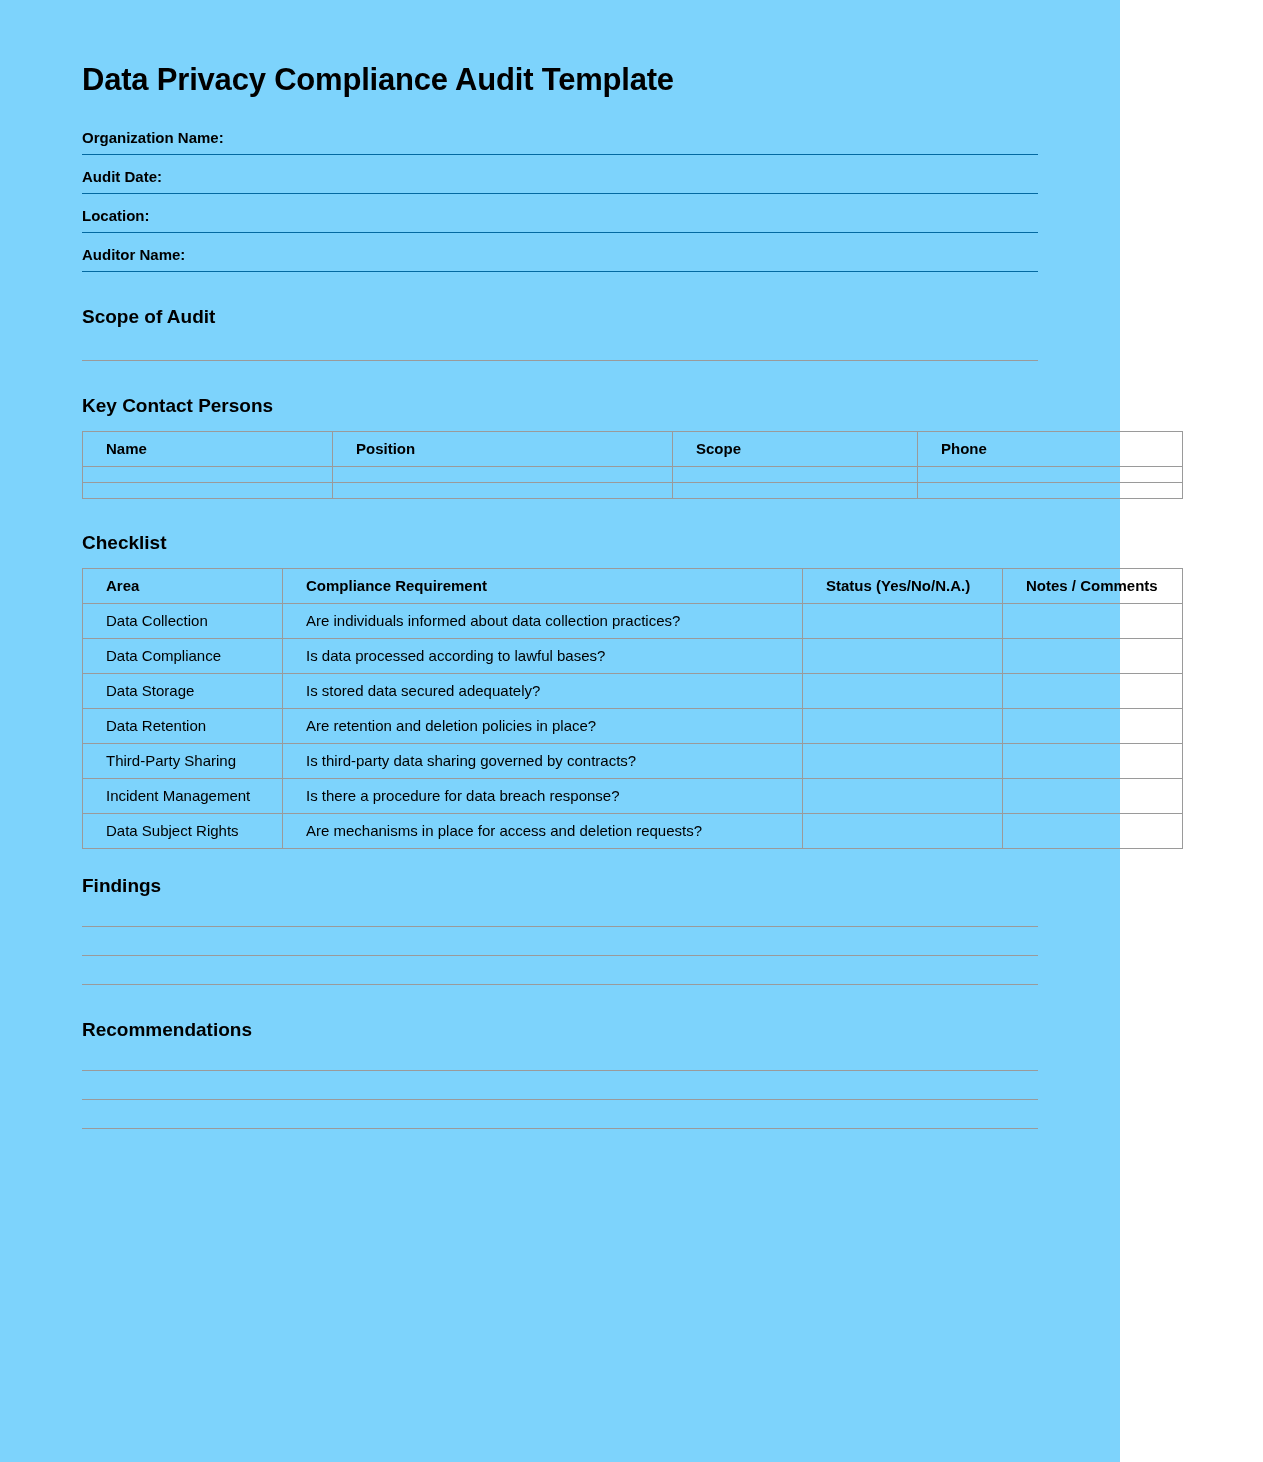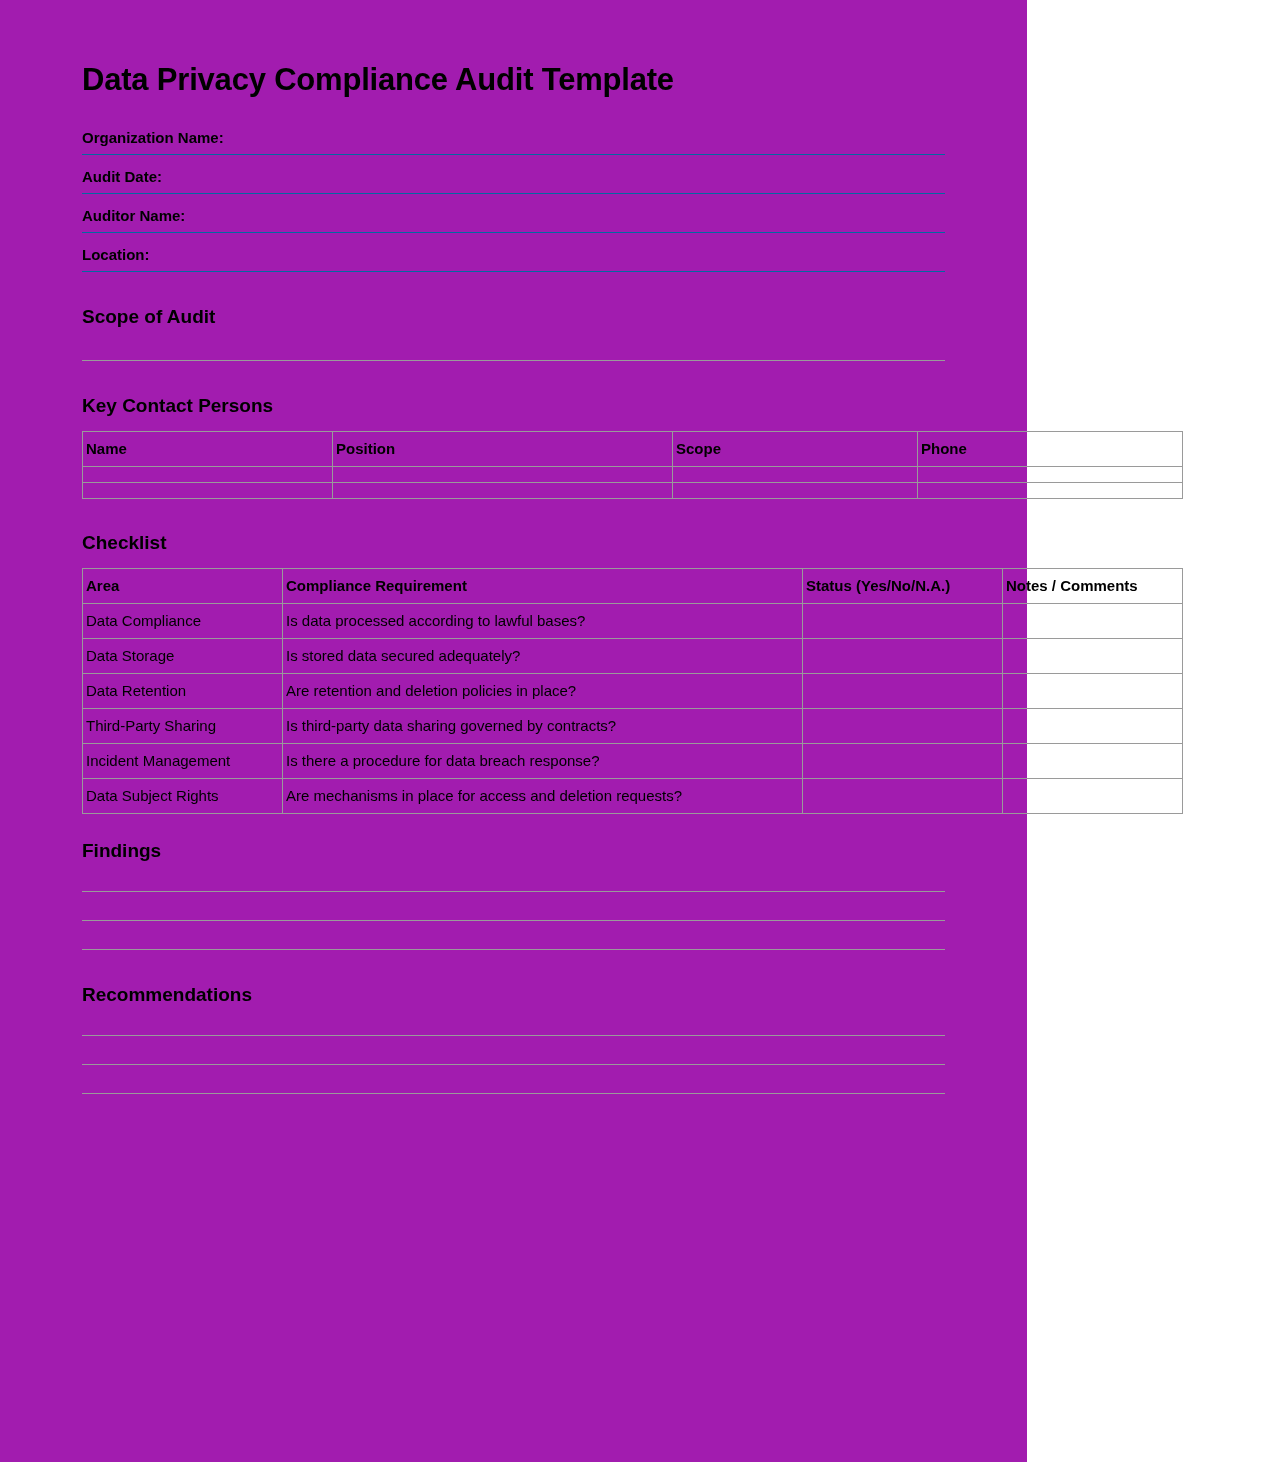--- a/index.html
+++ b/index.html
@@ -10,24 +10,24 @@
   }
   body {
     width: 1263px;
     height: 1462px;
     font-family: "Liberation Sans", sans-serif;
     color: #000000;
     overflow: hidden;
   }
   .page {
     position: relative;
-    width: 1027px;
+    width: 1120px;
     height: 1462px;
     padding: 62px 82px 0 82px;
-    background: #a21caf;
+    background: #7dd3fc;
   }
 
   
   .doc-title {
     font-size: 31px;
     font-weight: bold;
     letter-spacing: -0.2px;
     margin: 0 0 30px 0;
     line-height: 1.15;
   }
@@ -62,21 +62,21 @@
     width: 100%;
     border-collapse: collapse;
     table-layout: fixed;
     font-size: 15px;
   }
   table.doc-table th,
   table.doc-table td {
     border: 1px solid #9a9a9a;
     text-align: left;
     vertical-align: top;
-    padding: 8px 9px 8px 3px;
+    padding: 8px 9px 8px 23px;
   }
   table.doc-table th {
     font-weight: bold;
     height: 35px;
   }
   table.doc-table td {
     height: 35px;
   }
   table.contacts-table td { height: 16px; padding: 2px 9px; }
 
@@ -103,22 +103,22 @@
 </head>
 <body>
 
 <div class="page">
 
   <h1 class="doc-title">Data Privacy Compliance Audit Template</h1>
 
   <div>
     <div class="field-row">Organization Name:</div>
     <div class="field-row">Audit Date:</div>
+    <div class="field-row">Location:</div>
     <div class="field-row">Auditor Name:</div>
-    <div class="field-row">Location:</div>
   </div>
 
   <h2 class="section-title spaced-top">Scope of Audit</h2>
   <div class="scope-block">
     <div class="blank-line"></div>
   </div>
 
   <h2 class="section-title spaced-top">Key Contact Persons</h2>
   <div class="table-wrap">
     <table class="doc-table contacts-table">
@@ -154,20 +154,26 @@
       <thead>
         <tr>
           <th class="col-area">Area</th>
           <th class="col-req">Compliance Requirement</th>
           <th class="col-status">Status (Yes/No/N.A.)</th>
           <th class="col-notes">Notes / Comments</th>
         </tr>
       </thead>
       <tbody>
         <tr>
+          <td>Data Collection</td>
+          <td>Are individuals informed about data collection practices?</td>
+          <td></td>
+          <td></td>
+        </tr>
+        <tr>
           <td>Data Compliance</td>
           <td>Is data processed according to lawful bases?</td>
           <td></td>
           <td></td>
         </tr>
         <tr>
           <td>Data Storage</td>
           <td>Is stored data secured adequately?</td>
           <td></td>
           <td></td>

